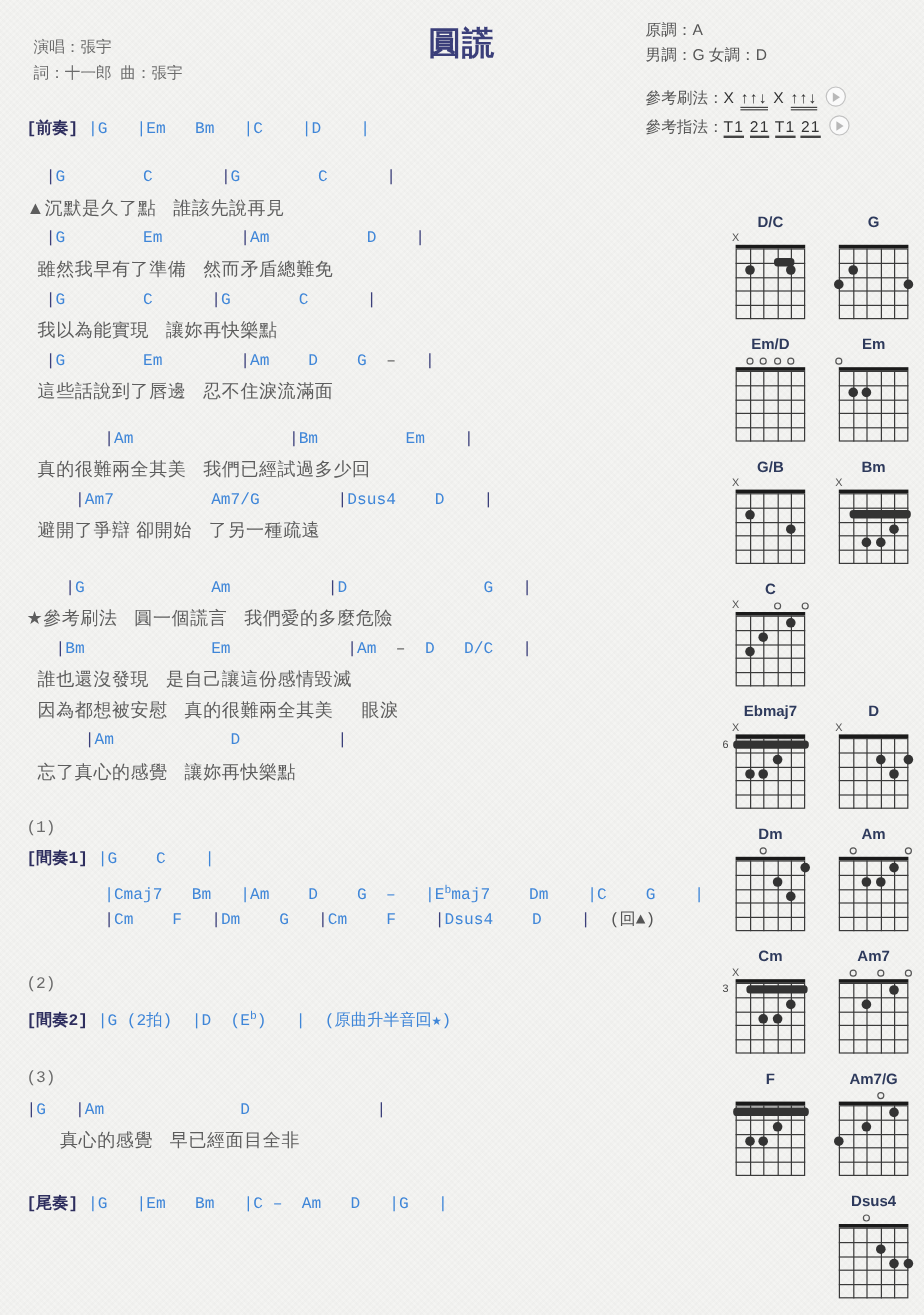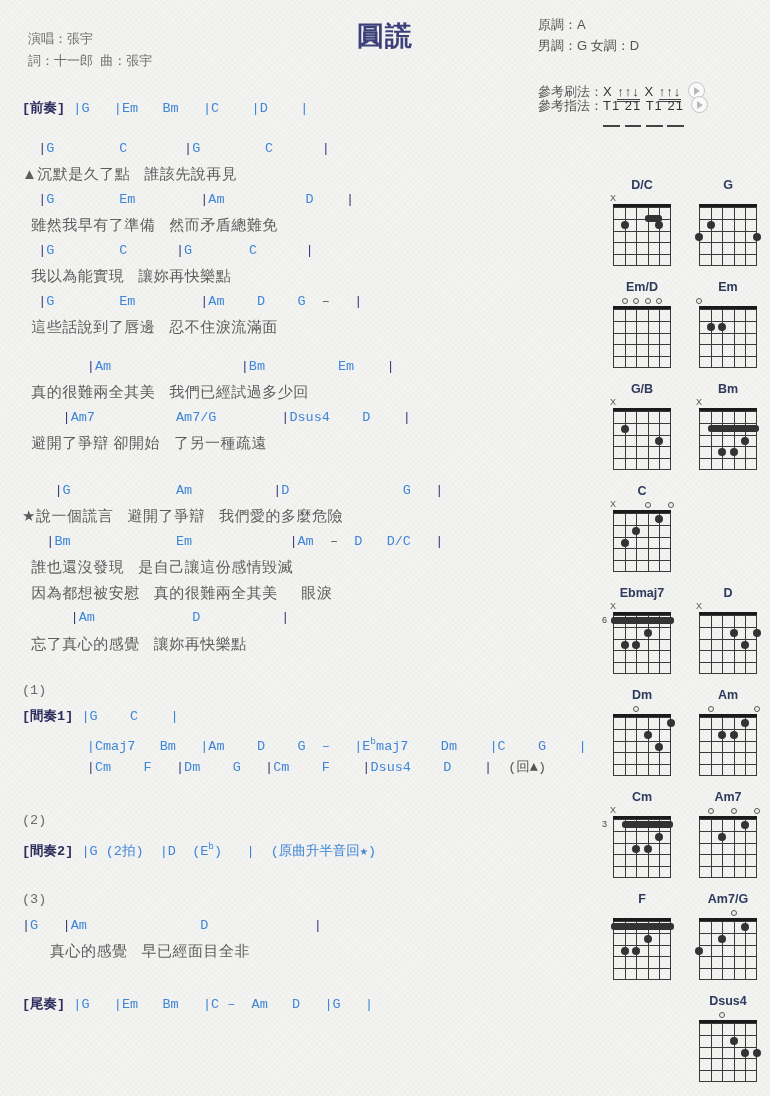--- a/index.html
+++ b/index.html
@@ -24,24 +24,24 @@
   
   .title{
     position:absolute;left:0;right:0;top:18px;text-align:center;
     font-size:27px;font-weight:bold;color:#3b3f7a;letter-spacing:1px;
   }
   .credits{position:absolute;left:28px;top:28px;font-size:13px;color:#6b6b6b;line-height:22px;}
   .credits div{white-space:pre;}
 
   .keyinfo{position:absolute;left:538px;top:14px;font-size:13px;color:#555;line-height:21px;}
   .ref{position:absolute;left:538px;font-size:13px;color:#555;}
-  .ref.r1{top:82px;}
+  .ref.r1{top:72px;}
   .ref.r2{top:96px;}
   .pattern{color:#333;letter-spacing:1px;}
-  .u1{border-bottom:2px solid #444;padding-bottom:12px;}
+  .u1{border-bottom:2px solid #444;padding-bottom:0px;}
   .u2{border-bottom:3px double #444;padding-bottom:0px;}
   .playbtn{
     display:inline-block;width:15px;height:15px;border:1px solid #c2c2c2;border-radius:50%;
     position:relative;vertical-align:-3px;margin-left:7px;background:#fafafa;
   }
   .playbtn:after{
     content:"";position:absolute;left:5px;top:3.5px;
     border-left:6px solid #b8b8b8;border-top:4px solid transparent;border-bottom:4px solid transparent;
   }
 
@@ -119,21 +119,21 @@
 
     <div class="line">        <span class="bar">|</span><span class="chord">Am</span>                <span class="bar">|</span><span class="chord">Bm</span>         <span class="chord">Em</span>    <span class="bar">|</span></div>
     <div class="line lyr">  真的很難兩全其美   我們已經試過多少回</div>
     <div class="line">     <span class="bar">|</span><span class="chord">Am7</span>          <span class="chord">Am7/G</span>        <span class="bar">|</span><span class="chord">Dsus4</span>    <span class="chord">D</span>    <span class="bar">|</span></div>
     <div class="line lyr">  避開了爭辯 卻開始   了另一種疏遠</div>
 
     <div class="gap"></div>
     <div class="gap sm"></div>
 
     <div class="line">    <span class="bar">|</span><span class="chord">G</span>             <span class="chord">Am</span>          <span class="bar">|</span><span class="chord">D</span>              <span class="chord">G</span>   <span class="bar">|</span></div>
-    <div class="line lyr">★說一個謊言   避開了爭辯   我們愛的多麼危險</div>
+    <div class="line lyr">★參考刷法   圓一個謊言   我們愛的多麼危險</div>
     <div class="line">   <span class="bar">|</span><span class="chord">Bm</span>             <span class="chord">Em</span>            <span class="bar">|</span><span class="chord">Am</span>  –  <span class="chord">D</span>   <span class="chord">D/C</span>   <span class="bar">|</span></div>
     <div class="line lyr">  誰也還沒發現   是自己讓這份感情毀滅</div>
     <div class="line lyr">  因為都想被安慰   真的很難兩全其美     眼淚</div>
     <div class="line">      <span class="bar">|</span><span class="chord">Am</span>            <span class="chord">D</span>          <span class="bar">|</span></div>
     <div class="line lyr">  忘了真心的感覺   讓妳再快樂點</div>
 
     <div class="gap"></div>
     <div class="gap sm"></div>
 
     <div class="line note">(1)</div>

